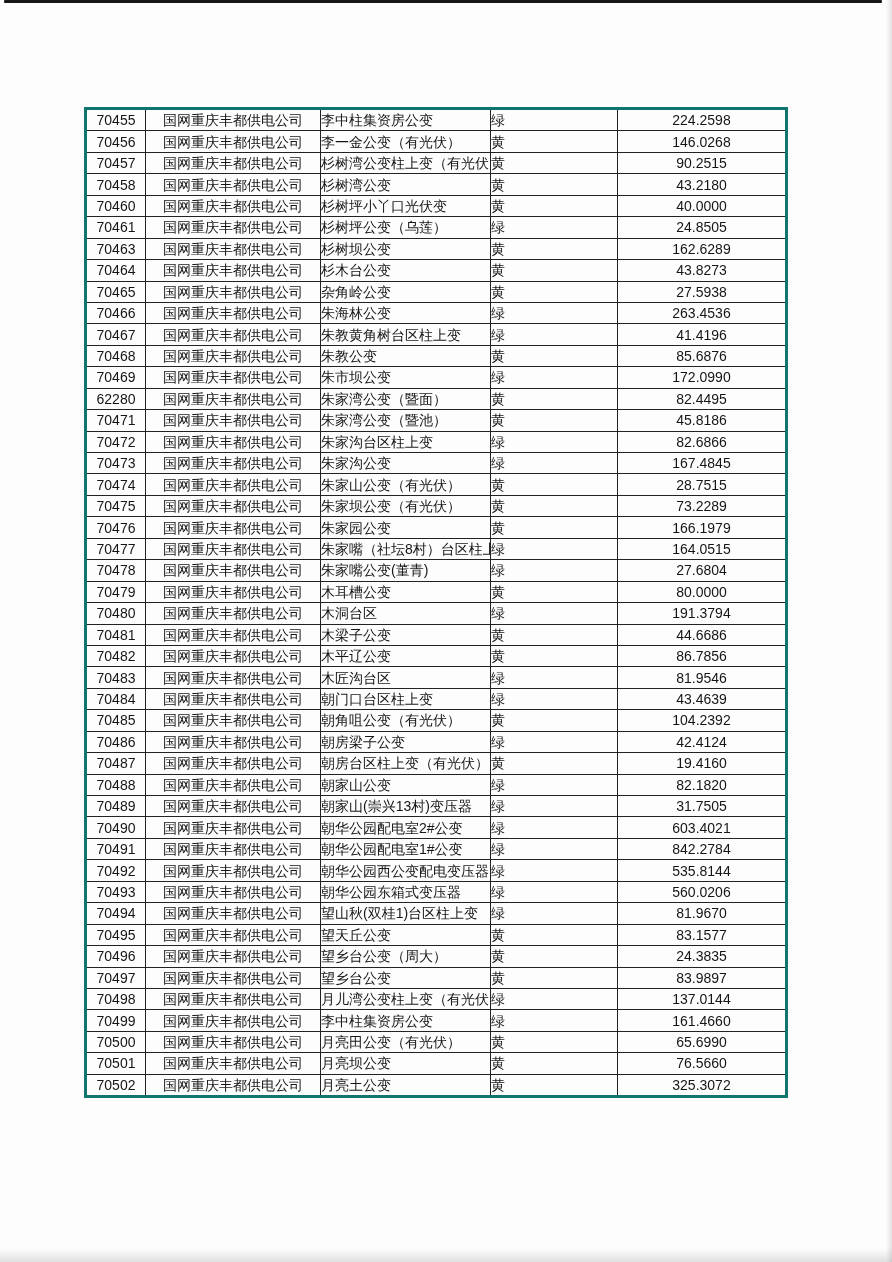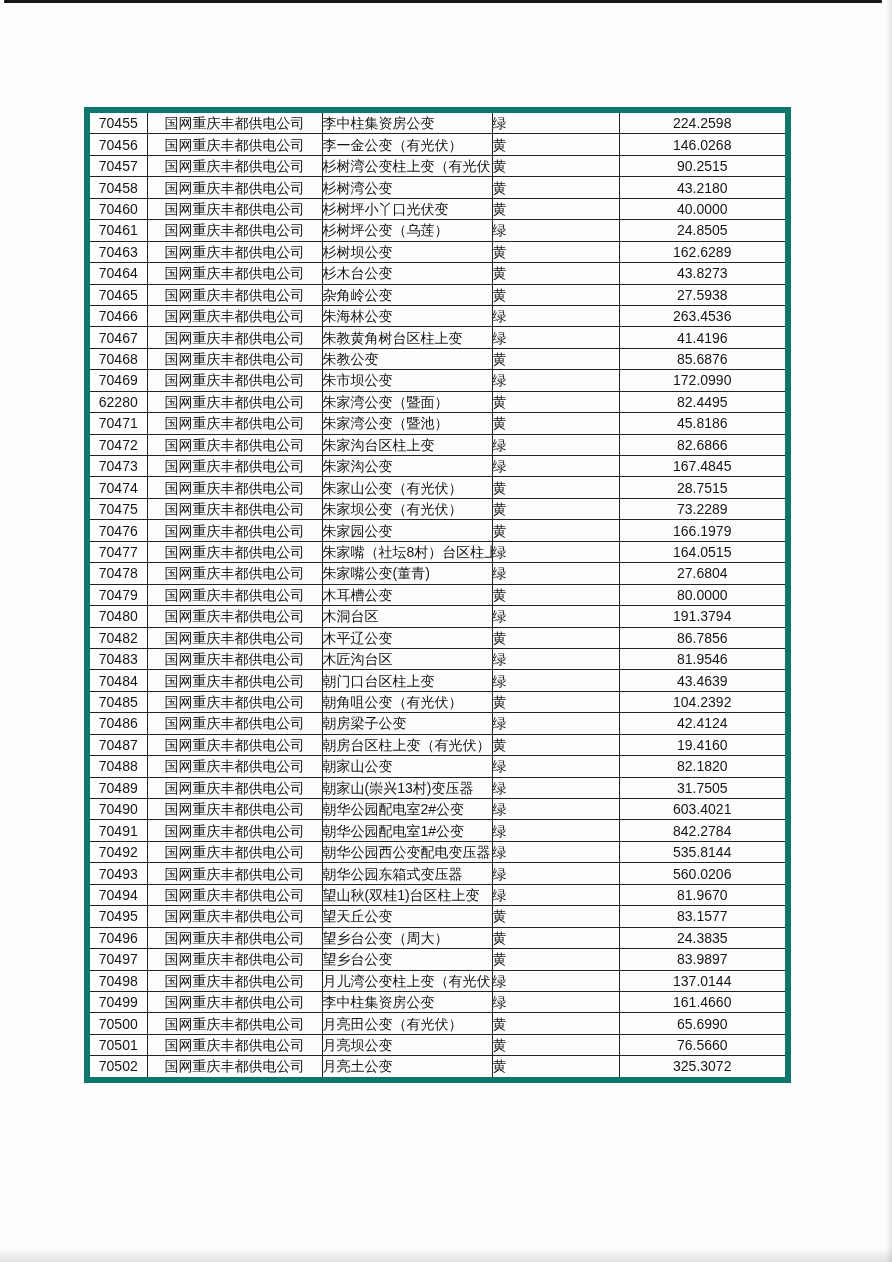--- a/index.html
+++ b/index.html
@@ -45,21 +45,21 @@
     height: 14px;
     background: linear-gradient(to bottom, rgba(0,0,0,0), rgba(110,110,110,0.20));
   }
   table.grid {
     position: absolute;
     left: 84px;
     top: 107px;
     width: 701px;
     border-collapse: collapse;
     table-layout: fixed;
-    border: 6px solid #0f766e;
+    border: 3px solid #0f766e;
   }
   table.grid td {
     border: 1px solid #222222;
     height: 20.45px;
     padding: 0;
     font-size: 14px;
     line-height: 20px;
     color: #151515;
     white-space: nowrap;
     overflow: hidden;
@@ -253,20 +253,27 @@
           <td class="c-val">80.0000</td>
         </tr>
         <tr>
           <td class="c-id">70480</td>
           <td class="c-co">国网重庆丰都供电公司</td>
           <td class="c-name">木洞台区</td>
           <td class="c-status">绿</td>
           <td class="c-val">191.3794</td>
         </tr>
         <tr>
+          <td class="c-id">70481</td>
+          <td class="c-co">国网重庆丰都供电公司</td>
+          <td class="c-name">木梁子公变</td>
+          <td class="c-status">黄</td>
+          <td class="c-val">44.6686</td>
+        </tr>
+        <tr>
           <td class="c-id">70482</td>
           <td class="c-co">国网重庆丰都供电公司</td>
           <td class="c-name">木平辽公变</td>
           <td class="c-status">黄</td>
           <td class="c-val">86.7856</td>
         </tr>
         <tr>
           <td class="c-id">70483</td>
           <td class="c-co">国网重庆丰都供电公司</td>
           <td class="c-name">木匠沟台区</td>

